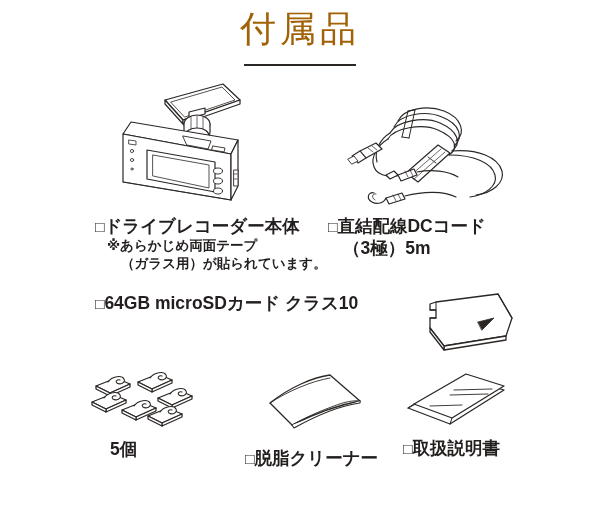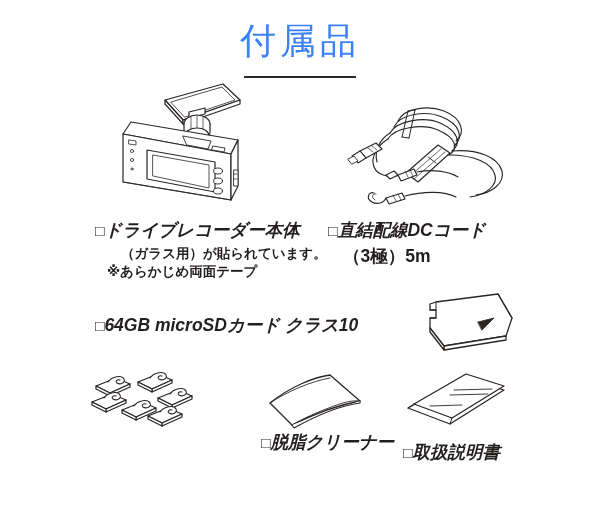--- a/index.html
+++ b/index.html
@@ -31,39 +31,38 @@
     top: 6px;
     left: 0;
     width: 600px;
     text-align: center;
   }
   .title {
     font-size: 36px;
     line-height: 46px;
     letter-spacing: 4px;
     font-weight: 400;
-    color: #3b82f6;
-    margin: 12px;
+    color: #a16207;
+    margin: 0;
     padding: 0;
   }
   .title-rule {
     width: 112px;
     height: 2px;
     background: #2b2725;
     margin: 12px auto 0 auto;
   }
 
   
   .label {
     font-size: 17.5px;
-    line-height: 28px;
+    line-height: 20px;
     font-weight: 700;
     letter-spacing: 0px;
     white-space: nowrap;
-    font-style: italic;
   }
   .label .box {
     font-weight: 400;
     font-size: 15.5px;
     letter-spacing: 0;
   }
   .label-2 {
     font-size: 17.5px;
     line-height: 22px;
     font-weight: 700;
@@ -141,22 +140,22 @@
       <path d="M129 96 L132 96 M129 101 L132 101" stroke-width="0.7"></path>
 
       <path d="M18 104 L126 122" stroke-width="0.8"></path>
     </svg>
   </div>
 
   <div class="item-group" style="left:95px; top:216px;">
     <div class="label">
       <span class="box">□</span><span>ドライブレコーダー本体</span>
     </div>
+    <div class="note note-indent-1">※あらかじめ両面テープ</div>
     <div class="note note-indent-2">（ガラス用）が貼られています。</div>
-    <div class="note note-indent-1">※あらかじめ両面テープ</div>
   </div>
 
   <div class="art" style="left:346px; top:105px;">
     <svg width="170" height="105" viewBox="0 0 170 105" fill="none" stroke="#2b2725" stroke-width="1.15" stroke-linejoin="round" stroke-linecap="round">
 
       <path d="M52 16 C58 3 82 0 98 6 C116 13 120 28 110 36"></path>
       <path d="M48 22 C54 9 80 5 96 12 C114 19 118 33 108 41"></path>
       <path d="M44 28 C50 16 78 11 94 18 C112 26 116 38 106 46"></path>
       <path d="M42 34 C48 23 76 18 92 25 C110 33 113 43 103 50"></path>
 
@@ -210,21 +209,21 @@
 
       <path d="M24 58 L86 48 L86 52 L24 62 Z" fill="#fff"></path>
       <path d="M10 40 L24 58 L24 62 L10 44 Z" fill="#fff"></path>
 
       <path d="M78 6 L92 30" stroke-width="1.2"></path>
 
       <path d="M58 34 L74 30 L62 42 Z" fill="#2b2725" stroke-width="0.8"></path>
     </svg>
   </div>
 
-  <div class="item-group" style="left:95px; top:311px;">
+  <div class="item-group" style="left:95px; top:293px;">
     <div class="label">
       <span class="box">□</span><span>64GB microSDカード クラス10</span>
     </div>
   </div>
 
   <div class="art" style="left:96px; top:372px;">
     <svg width="118" height="62" viewBox="0 0 118 62" fill="none" stroke="#2b2725" stroke-width="1.25" stroke-linejoin="round" stroke-linecap="round">
       <g id="clip-shape">
 
         <path d="M0 14 L20 6 L34 12 L14 21 Z" fill="#fff"></path>
@@ -235,34 +234,35 @@
       </g>
       <use href="#clip-shape" x="42" y="-4"></use>
       <use href="#clip-shape" x="-4" y="16"></use>
       <use href="#clip-shape" x="62" y="12"></use>
       <use href="#clip-shape" x="26" y="24"></use>
       <use href="#clip-shape" x="52" y="30"></use>
     </svg>
   </div>
 
   <div class="item-group" style="left:95px; top:438px;">
+    <div class="label-2">5個</div>
   </div>
 
   <div class="art" style="left:268px; top:373px;">
     <svg width="96" height="60" viewBox="0 0 96 60" fill="none" stroke="#2b2725" stroke-width="1.3" stroke-linejoin="round" stroke-linecap="round">
 
       <path d="M2 30 C22 14 46 4 62 2 L92 28 C70 32 44 42 24 52 Z" fill="#fff"></path>
 
       <path d="M2 30 C20 18 44 8 62 5" stroke-width="0.9"></path>
       <path d="M24 52 C34 46 52 38 66 33 C76 29 86 27 92 28" stroke-width="0.9"></path>
       <path d="M24 52 L26 55 C44 45 70 33 92 30 L92 28" fill="#fff" stroke-width="1.1"></path>
     </svg>
   </div>
 
-  <div class="item-group" style="left:245px; top:428px;margin-left:16px;">
+  <div class="item-group" style="left:245px; top:448px;">
     <div class="label">
       <span class="box">□</span><span>脱脂クリーナー</span>
     </div>
   </div>
 
   <div class="art" style="left:404px; top:368px;">
     <svg width="104" height="66" viewBox="0 0 104 66" fill="none" stroke="#2b2725" stroke-width="1.3" stroke-linejoin="round" stroke-linecap="round">
 
       <path d="M4 40 L58 10 L100 22 L46 56 Z" fill="#fff"></path>
 

